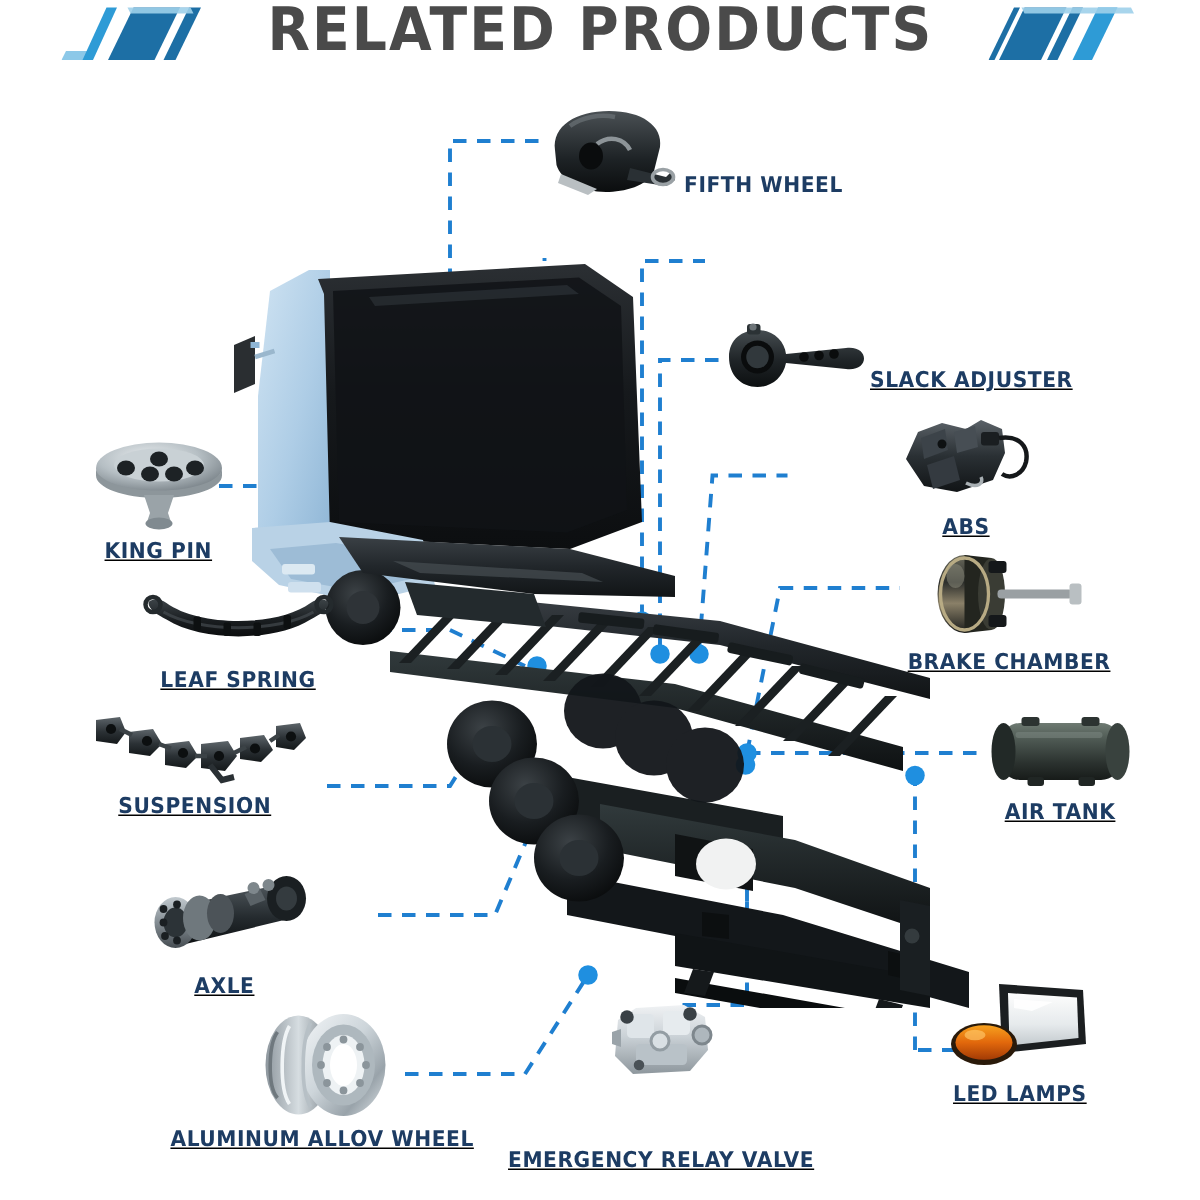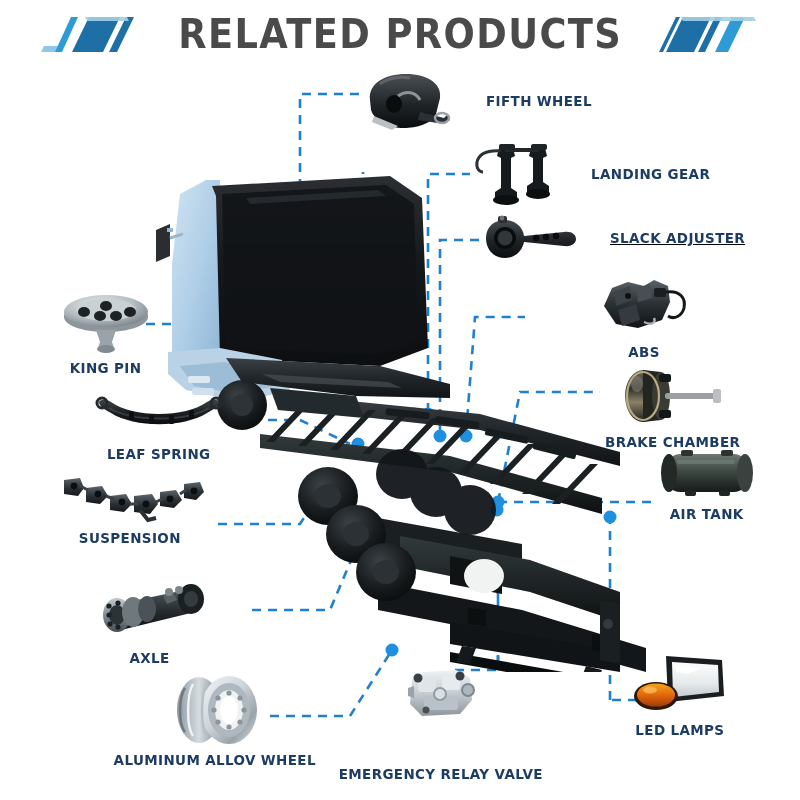--- a/index.html
+++ b/index.html
@@ -7,21 +7,21 @@
     width: 800px; height: 800px;
     background: #ffffff;
     font-family: "Liberation Sans", sans-serif;
     overflow: hidden;
   }
   #stage { position: relative; width: 800px; height: 800px; background: #fff; }
 
   
   #header {
     position: absolute; left: 0; top: 0; width: 800px; height: 68px;
-    display: flex; align-items: center; justify-content: center; gap: 18px;
+    display: flex; align-items: flex-start; justify-content: center; gap: 18px;
   }
   .deco { position: relative; width: 100px; height: 44px; flex: none; }
   .deco svg { display: block; }
   #page-title {
     font-family: "DejaVu Sans", sans-serif;
     font-size: 40px; font-weight: 700;
     letter-spacing: 1.5px;
     color: #4a4a4a;
     white-space: nowrap;
     transform: scaleX(0.92);
@@ -37,22 +37,22 @@
   .node .art { position: relative; }
   .node .cap {
     font-family: "DejaVu Sans", sans-serif;
     font-size: 14.5px; font-weight: 700;
     letter-spacing: 0.4px;
     color: #1d3c63;
     white-space: nowrap;
     transform: scaleX(0.93);
     transform-origin: left center;
   }
-  .node.lbl-right { display: flex; align-items: center; gap: 32px; }
-  .node.lbl-below { display: flex; flex-direction: column; align-items: center; }
+  .node.lbl-right { display: flex; align-items: flex-end; gap: 2px; }
+  .node.lbl-below { display: flex; flex-direction: column; align-items: center; text-decoration: underline; }
   .node.lbl-below .cap { margin-top: 6px; transform-origin: center center; }
 
   
   #rig { position: absolute; left: 150px; top: 90px; width: 510px; height: 520px; }
   #rig svg { display: block; }
 
   
   .art svg { display: block; }
 </style>
 </head>
@@ -267,37 +267,20 @@
           <path d="M40,26 C48,20 58,22 62,30" stroke="#8d9498" stroke-width="3" fill="none"></path>
           <ellipse cx="36" cy="34" rx="8" ry="9" fill="#0a0c0d"></ellipse>
           <path d="M62,42 L86,48 L90,44 L92,50 L86,54 L60,50 Z" fill="#2a3034"></path>
           <ellipse cx="84" cy="48" rx="7" ry="5" fill="none" stroke="#9aa1a5" stroke-width="2.4"></ellipse>
           <path d="M16,46 L40,56 L34,60 L14,52 Z" fill="#b9bfc2"></path>
         </svg>
       </div>
       <div class="cap">FIFTH WHEEL</div>
     </div>
 
-    <div class="node lbl-right" style="left:465px; top:78px;">
-      <div class="art">
-        <svg width="94" height="68" viewBox="0 0 94 68">
-          <g fill="#151a1c">
-            <path d="M34,8 L48,8 L50,16 L46,18 L46,48 L52,52 L52,58 L30,58 L30,52 L36,48 L36,18 L32,16 Z"></path>
-            <path d="M66,8 L80,8 L82,16 L78,18 L78,42 L84,46 L84,52 L62,52 L62,46 L68,42 L68,18 L64,16 Z"></path>
-          </g>
-          <ellipse cx="41" cy="60" rx="13" ry="5" fill="#0c0f10"></ellipse>
-          <ellipse cx="73" cy="54" rx="12" ry="5" fill="#0c0f10"></ellipse>
-          <path d="M40,10 L74,10" stroke="#22282b" stroke-width="4" fill="none"></path>
-          <path d="M36,11 C22,10 14,14 12,22 C11,28 14,32 18,32" stroke="#2b3235" stroke-width="3" fill="none"></path>
-          <rect x="34" y="4" width="16" height="6" rx="2" fill="#1d2326"></rect>
-          <rect x="66" y="4" width="16" height="6" rx="2" fill="#1d2326"></rect>
-        </svg>
-      </div>
-      <div class="cap">LANDING GEAR</div>
-    </div>
 
     <div class="node lbl-right" style="left:478px; top:152px;text-decoration:underline;">
       <div class="art">
         <svg width="100" height="48" viewBox="0 0 100 48">
           <defs>
               <linearGradient id="sa" x1="0" y1="0" x2="0" y2="1">
             <stop offset="0%" stop-color="#454c50"></stop>
                 <stop offset="55%" stop-color="#1e2326"></stop>
                 <stop offset="100%" stop-color="#0c0f10"></stop>
           </linearGradient>
@@ -358,21 +341,21 @@
           <rect x="50" y="31" width="50" height="6" rx="2.5" fill="#9aa0a3"></rect>
           <rect x="98" y="27" width="8" height="14" rx="2" fill="#b9bfc2"></rect>
           <rect x="44" y="12" width="12" height="8" rx="2" fill="#15181a"></rect>
           <rect x="44" y="48" width="12" height="8" rx="2" fill="#15181a"></rect>
           <ellipse cx="22" cy="22" rx="6" ry="8" fill="#8e8e7e" opacity="0.5"></ellipse>
         </svg>
       </div>
       <div class="cap">BRAKE CHAMBER</div>
     </div>
 
-    <div class="node lbl-below" style="left:652px; top:384px; width:110px;justify-content:center;">
+    <div class="node lbl-below" style="left:652px; top:412px; width:110px;justify-content:center;">
       <div class="art">
         <svg width="104" height="54" viewBox="0 0 104 54">
           <defs>
               <linearGradient id="at" x1="0" y1="0" x2="0" y2="1">
             <stop offset="0%" stop-color="#6e7a72"></stop>
                 <stop offset="30%" stop-color="#4d5852"></stop>
             <stop offset="70%" stop-color="#2b322f"></stop>
                 <stop offset="100%" stop-color="#171b19"></stop>
           </linearGradient>
             </defs>

